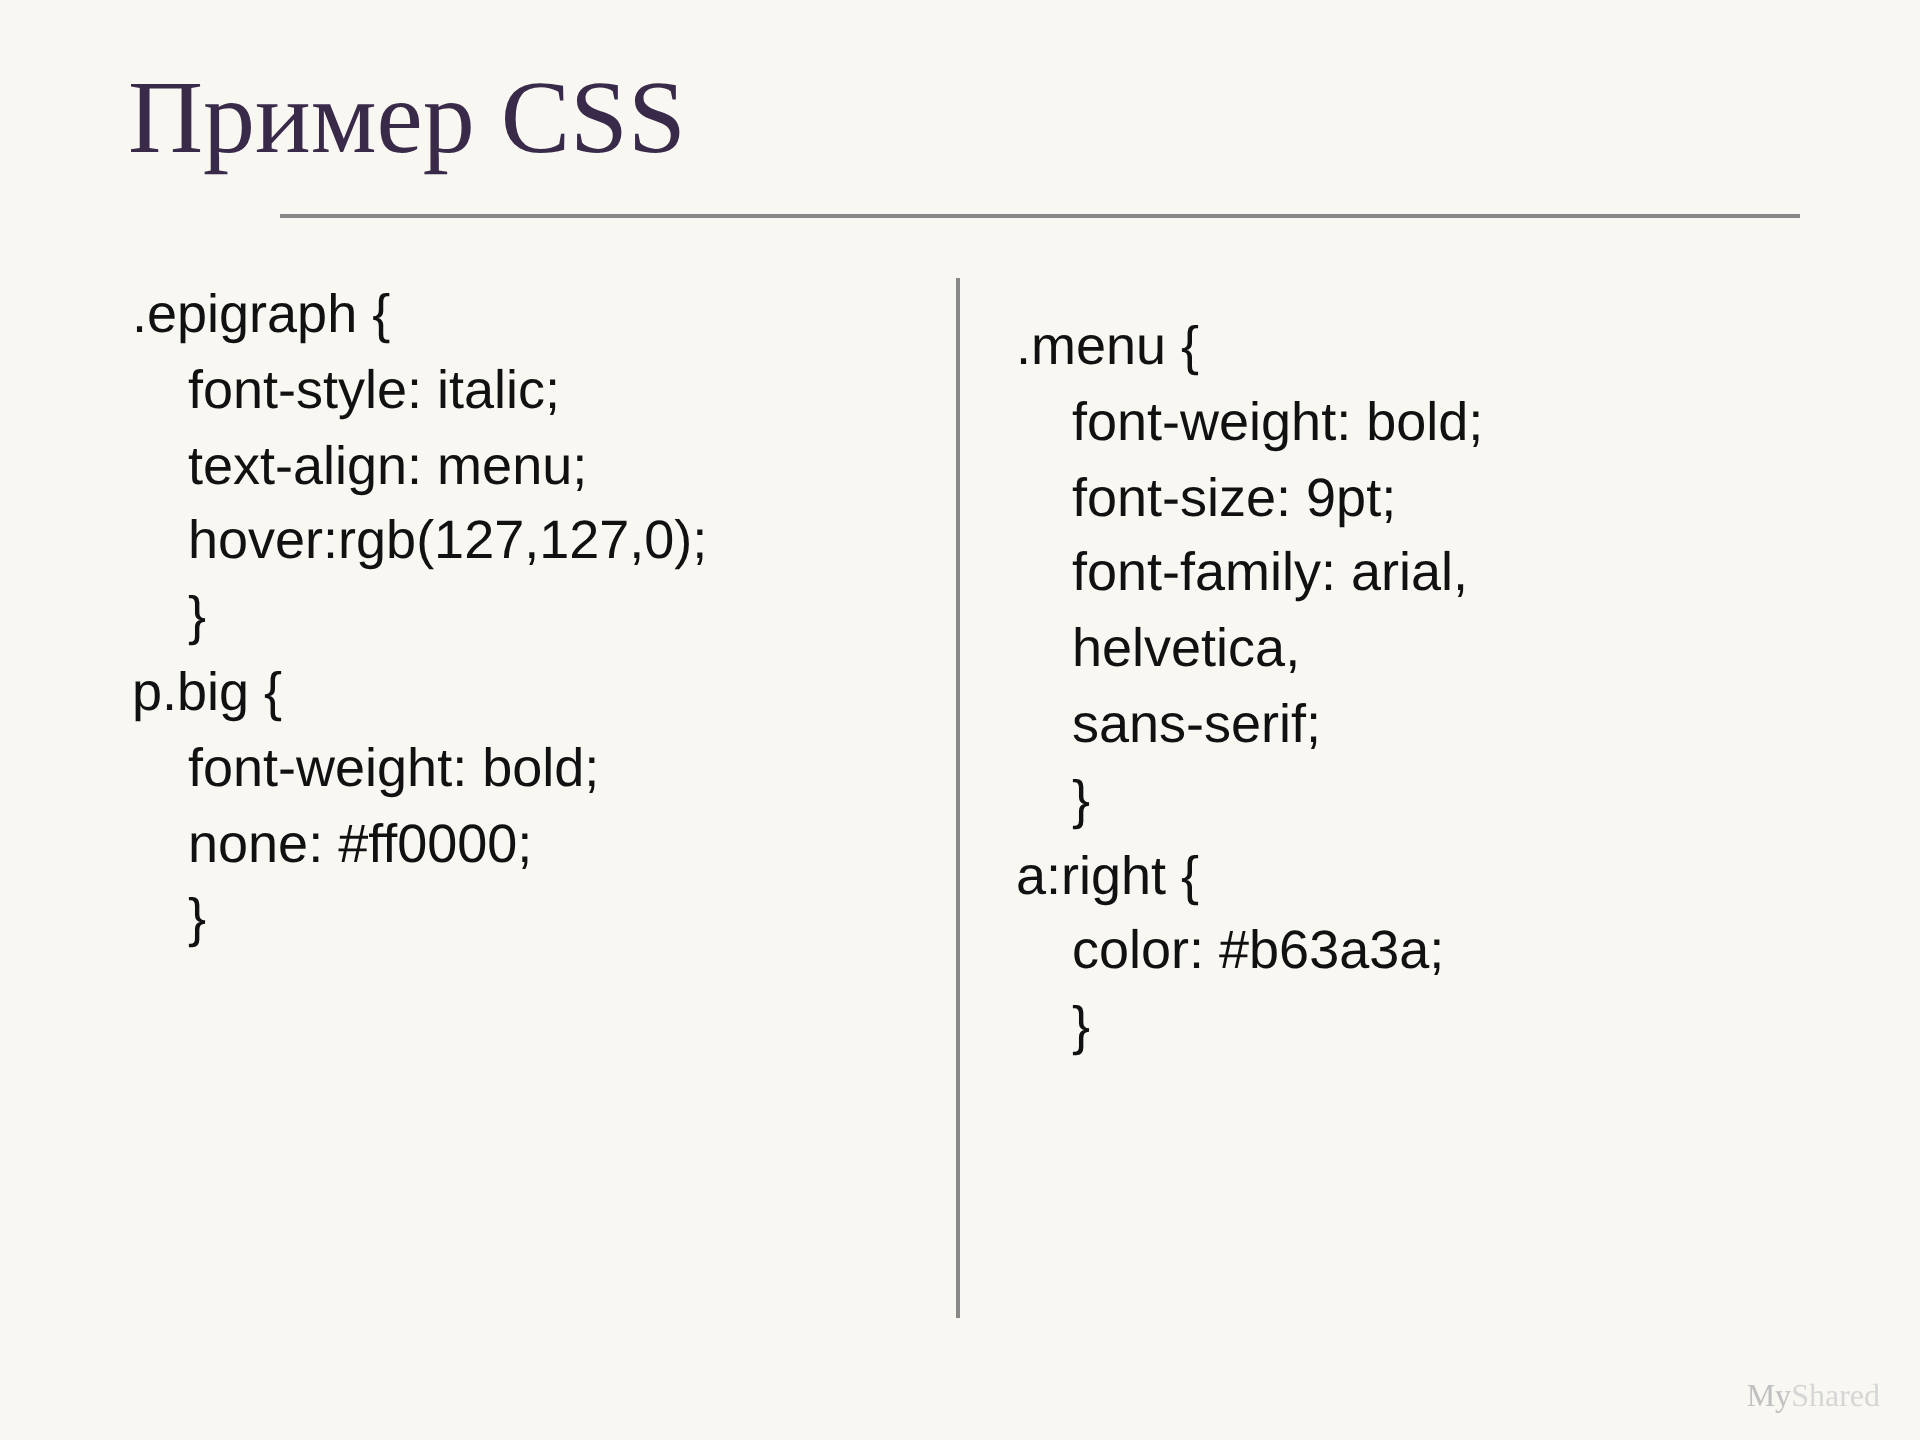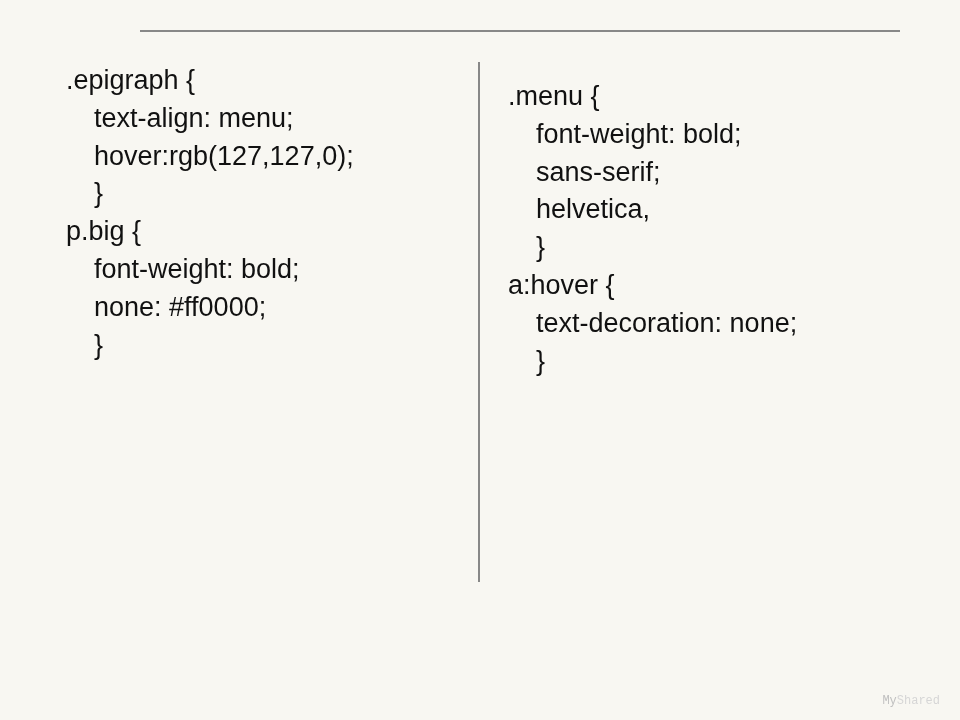--- a/index.html
+++ b/index.html
@@ -58,63 +58,67 @@
       line-height: 1.4;
       color: #111;
     }
     .indent {
       padding-left: 28px;
     }
     .footer-brand {
       position: absolute;
       bottom: 12px;
       right: 20px;
-      font-family: Liberation Mono, monospace;
-      font-size: 12px;
+      font-family: Liberation Serif, serif;
+      font-size: 16px;
       color: #bbb;
     }
     .footer-brand .my {
       color: #c0c0c0;
       font-weight: normal;
     }
     .footer-brand .shared {
       color: #d6d6d6;
       font-weight: normal;
     }
   </style>
 </head>
 <body>
 
 <div class="slide">
+  <h1 class="title">Пример CSS</h1>
   <div class="rule-line"></div>
 
   <div class="columns">
 
     <div class="column left">
       <div class="code-block">
         <div>.epigraph {</div>
+        <div class="indent">font-style: italic;</div>
         <div class="indent">text-align: menu;</div>
         <div class="indent">hover:rgb(127,127,0);</div>
         <div class="indent">}</div>
         <div>p.big {</div>
         <div class="indent">font-weight: bold;</div>
         <div class="indent">none: #ff0000;</div>
         <div class="indent">}</div>
       </div>
     </div>
 
     <div class="column right">
       <div class="code-block">
         <div>.menu {</div>
         <div class="indent">font-weight: bold;</div>
+        <div class="indent">font-size: 9pt;</div>
+        <div class="indent">font-family: arial,</div>
+        <div class="indent">helvetica,</div>
         <div class="indent">sans-serif;</div>
-        <div class="indent">helvetica,</div>
         <div class="indent">}</div>
-        <div>a:hover {</div>
-        <div class="indent">text-decoration: none;</div>
+        <div>a:right {</div>
+        <div class="indent">color: #b63a3a;</div>
         <div class="indent">}</div>
       </div>
     </div>
 
   </div>
 
   <div class="footer-brand">
     <span class="my">My</span><span class="shared">Shared</span>
   </div>
 </div>

